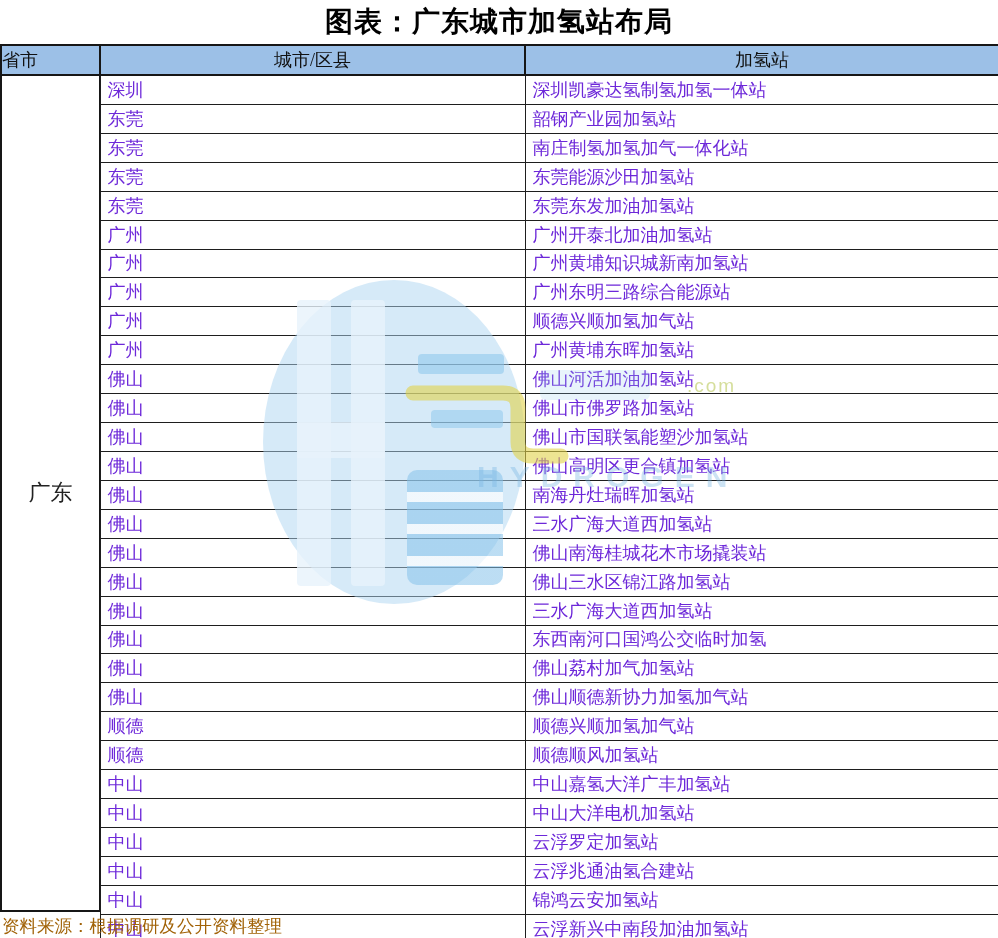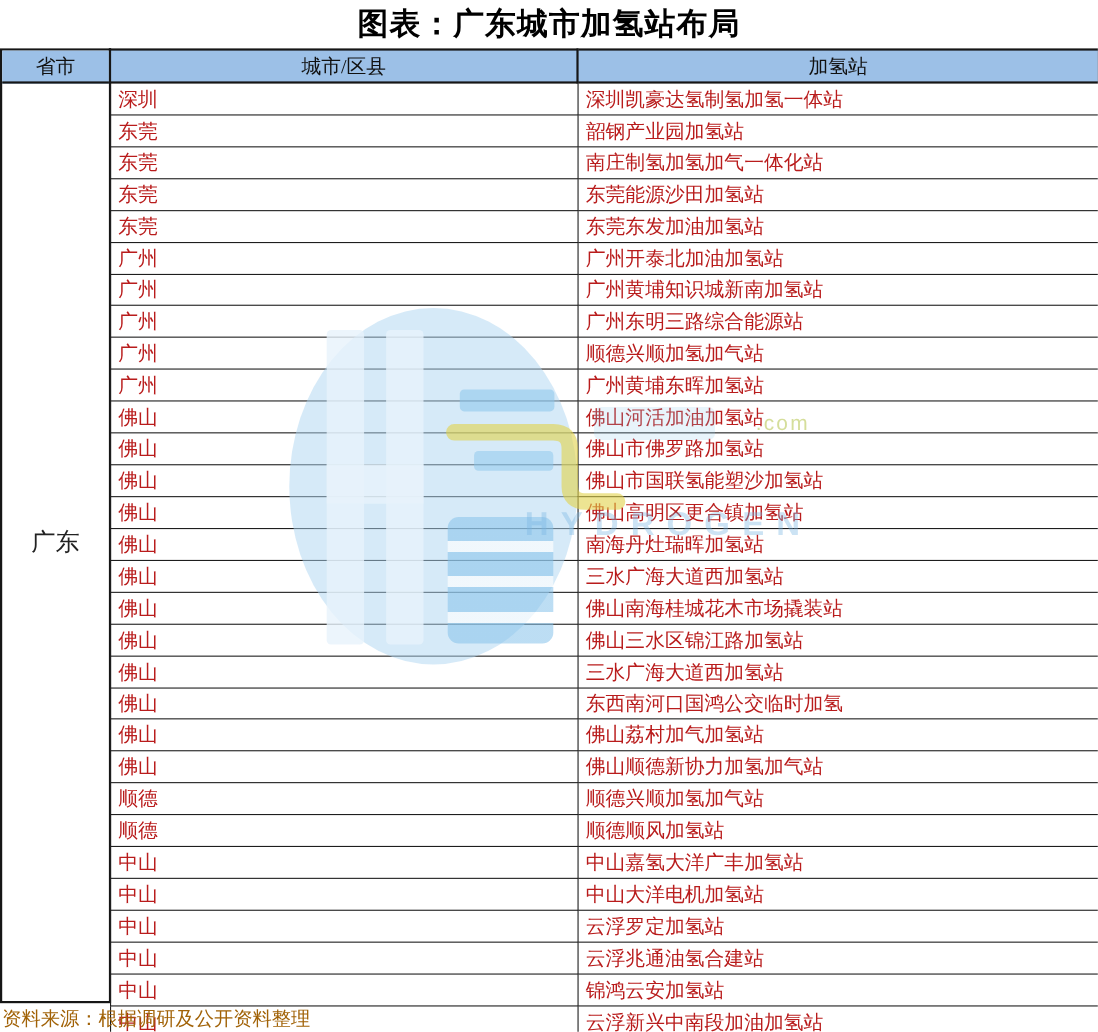--- a/index.html
+++ b/index.html
@@ -14,21 +14,21 @@
     position:absolute;top:3px;left:0;width:998px;
     text-align:center;font-size:28px;font-weight:bold;color:#000;
     letter-spacing:1px;white-space:nowrap;
   }
   
   .province-col{
     position:absolute;left:0;top:44px;width:101px;height:868px;
     border:2px solid #161616;box-sizing:border-box;background:transparent;
   }
   .province-col .head{
-    height:28px;line-height:28px;text-align:center;
+    height:28px;line-height:28px;
     background:#9CC0E7;border-bottom:2px solid #161616;
     font-size:18px;color:#111;
   }
   .province-col .body{
     height:calc(100% - 30px);display:flex;align-items:center;justify-content:center;
     font-size:22px;color:#222;
   }
   
   table.station-table{
     position:absolute;left:99px;top:44px;width:899px;
@@ -36,21 +36,21 @@
   }
   .station-table col.c-city{width:425px;}
   .station-table col.c-station{width:474px;}
   .station-table th{
     height:28px;background:#9CC0E7;border:2px solid #161616;
     font-size:18px;font-weight:normal;color:#111;text-align:center;padding:0;font-family:Liberation Serif, serif;
   }
   .station-table td{
     height:27.93px;border:1.6px solid #1e1e1e;
     font-size:18px;padding:0 4px 0 7px;white-space:nowrap;overflow:hidden;
-    color:#b91c1c;line-height:1;
+    color:#6d28d9;line-height:1;
   }
   
   .source-note{
     position:absolute;left:2px;top:914px;font-size:17.5px;color:#a16207;
     white-space:nowrap;
   }
   
   .watermark{
     position:absolute;left:255px;top:272px;width:520px;height:345px;
     pointer-events:none;z-index:3;

